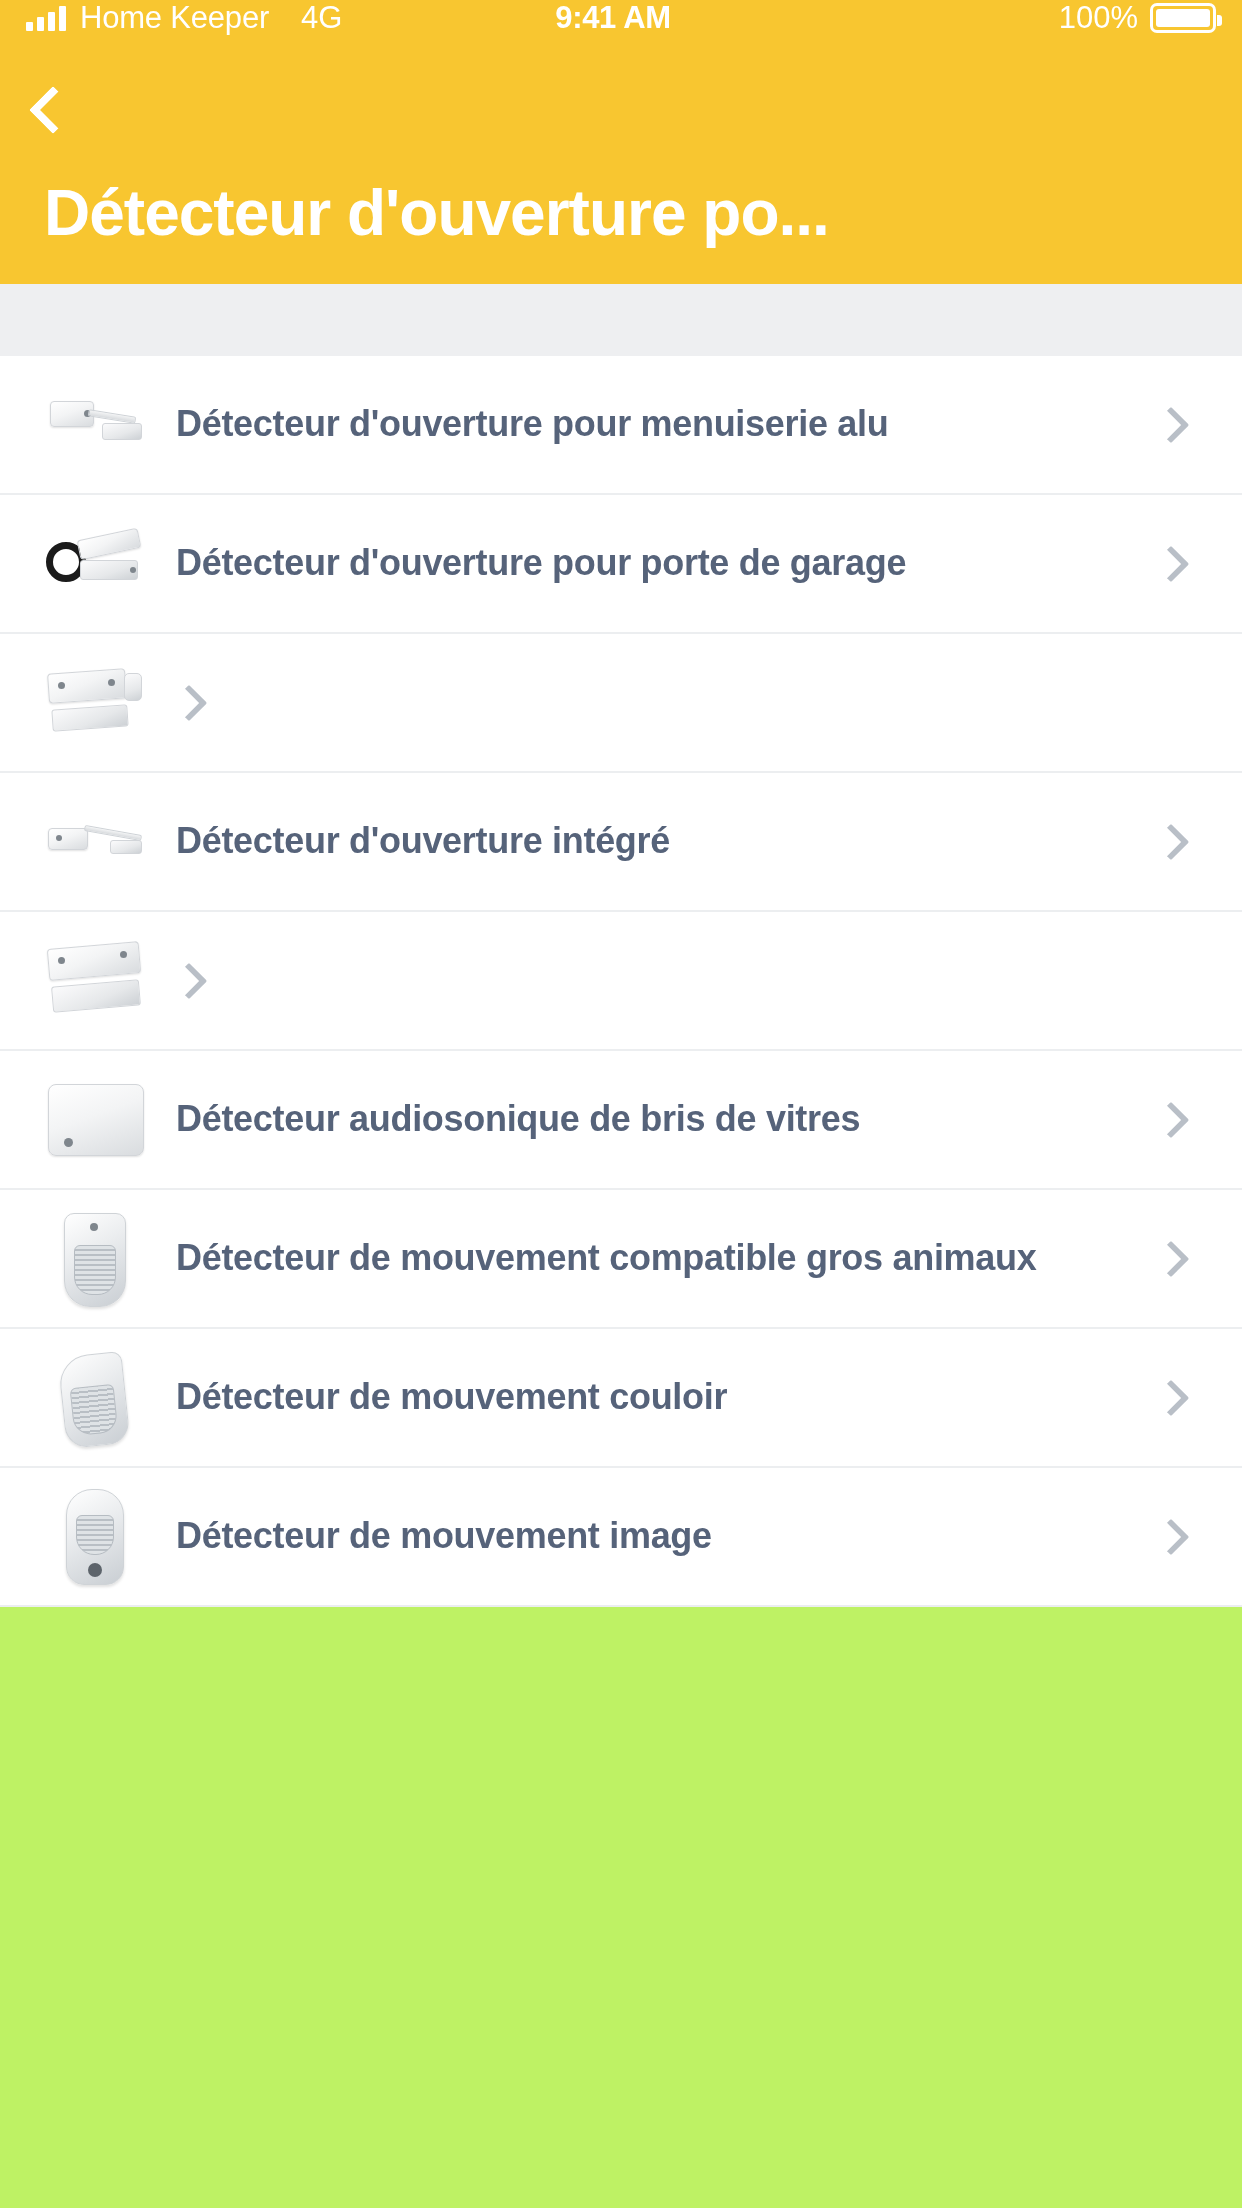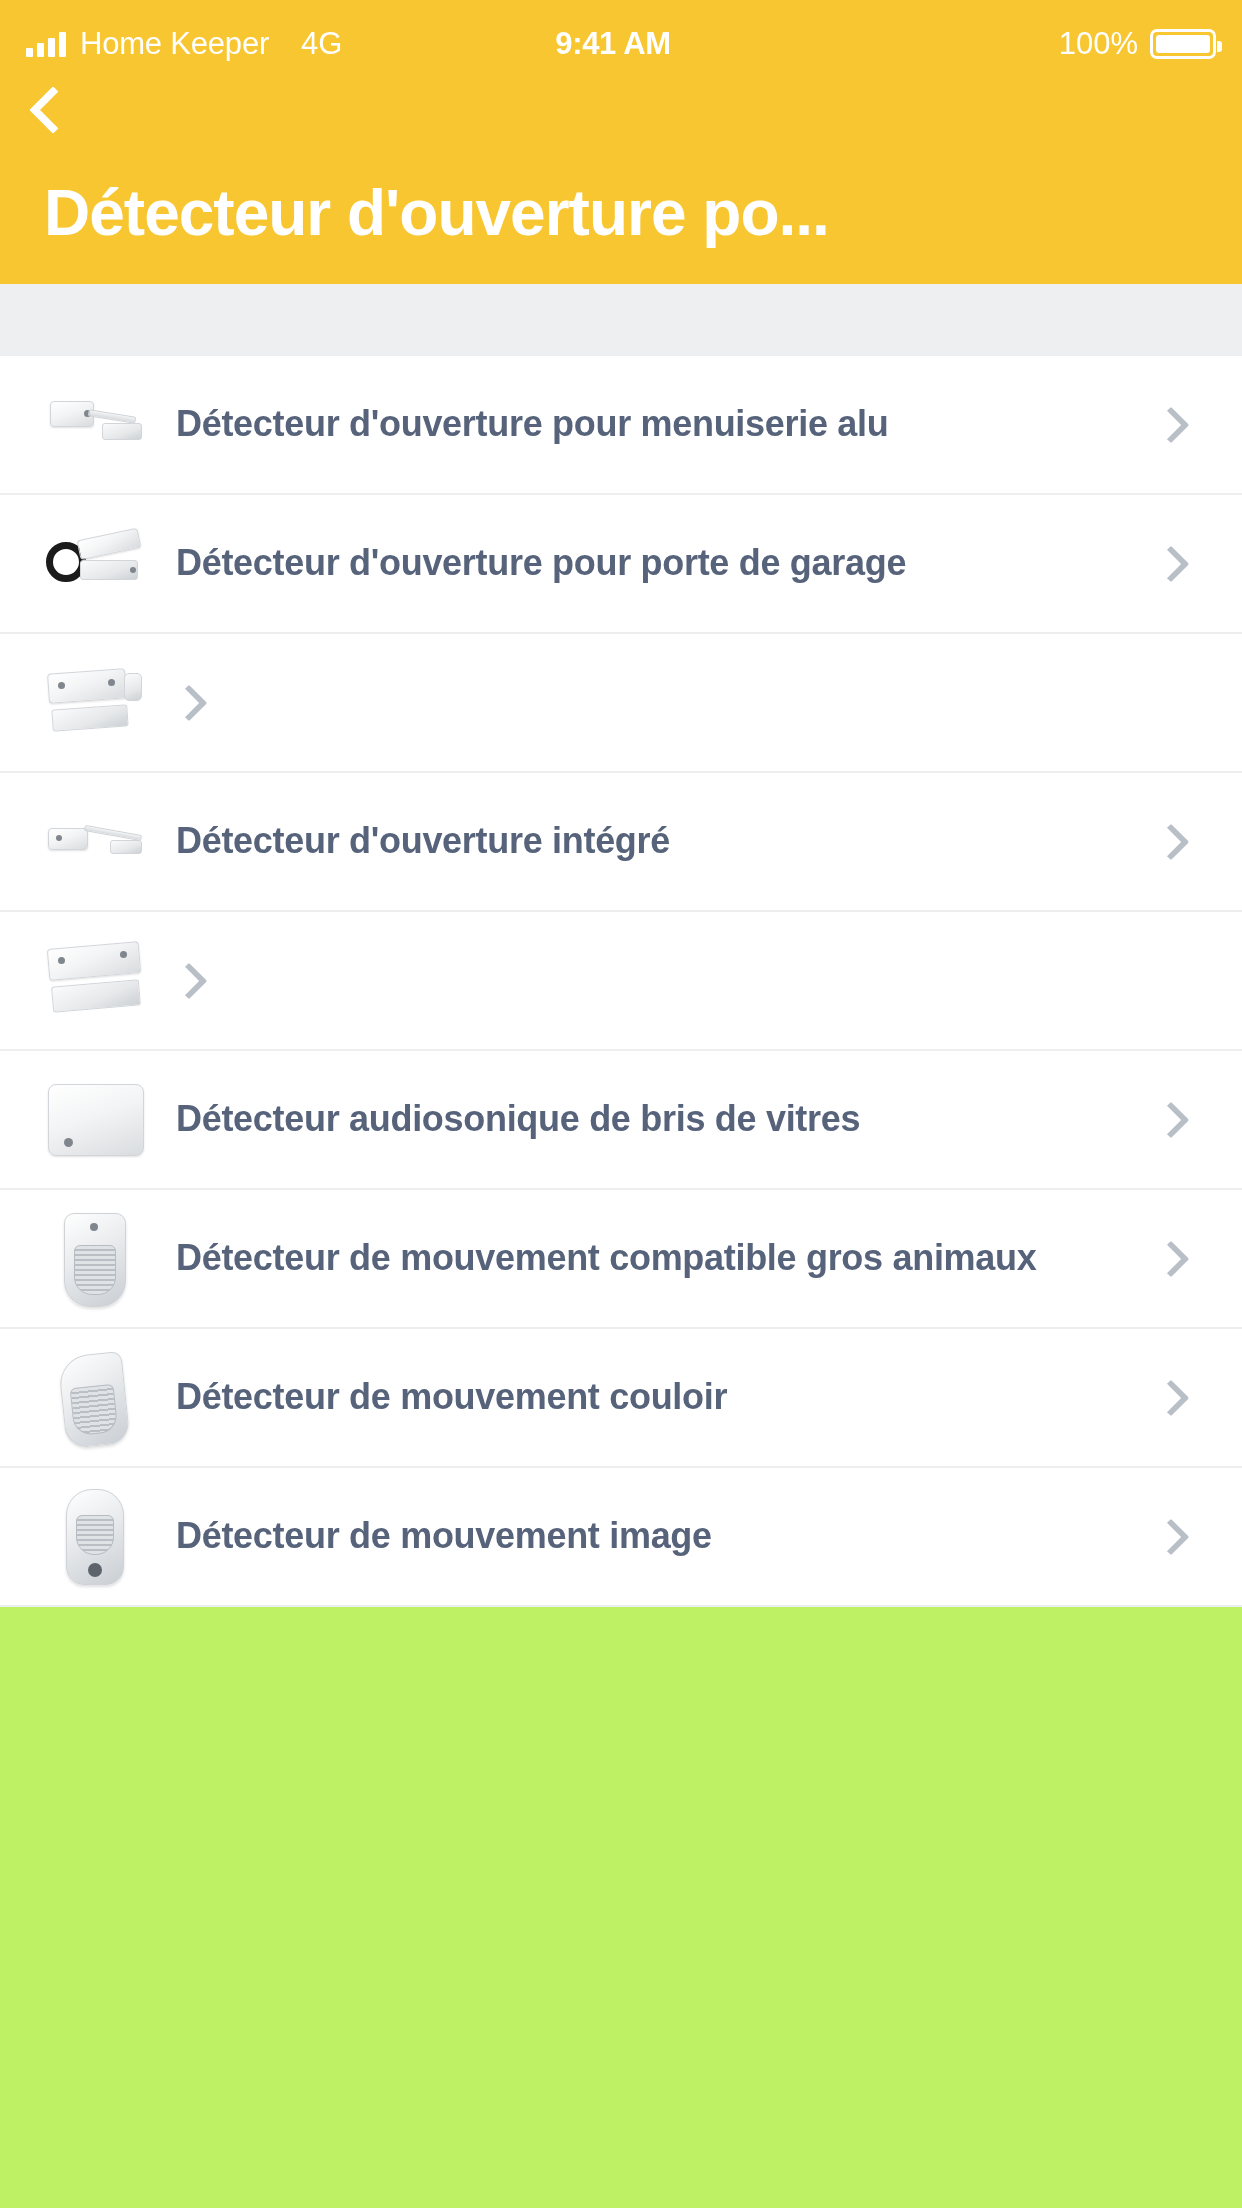--- a/index.html
+++ b/index.html
@@ -17,21 +17,21 @@
     background: #ffffff;
     display: flex;
     flex-direction: column;
   }
 
   
   .statusbar {
     height: 62px;
     background: #f8c630;
     display: flex;
-    align-items: flex-end;
+    align-items: flex-start;
     padding: 0 26px;
     color: #ffffff;
     flex: 0 0 auto;
     position: relative;
   }
   .sb-left {
     display: flex;
     align-items: center;
     gap: 14px;
   }

